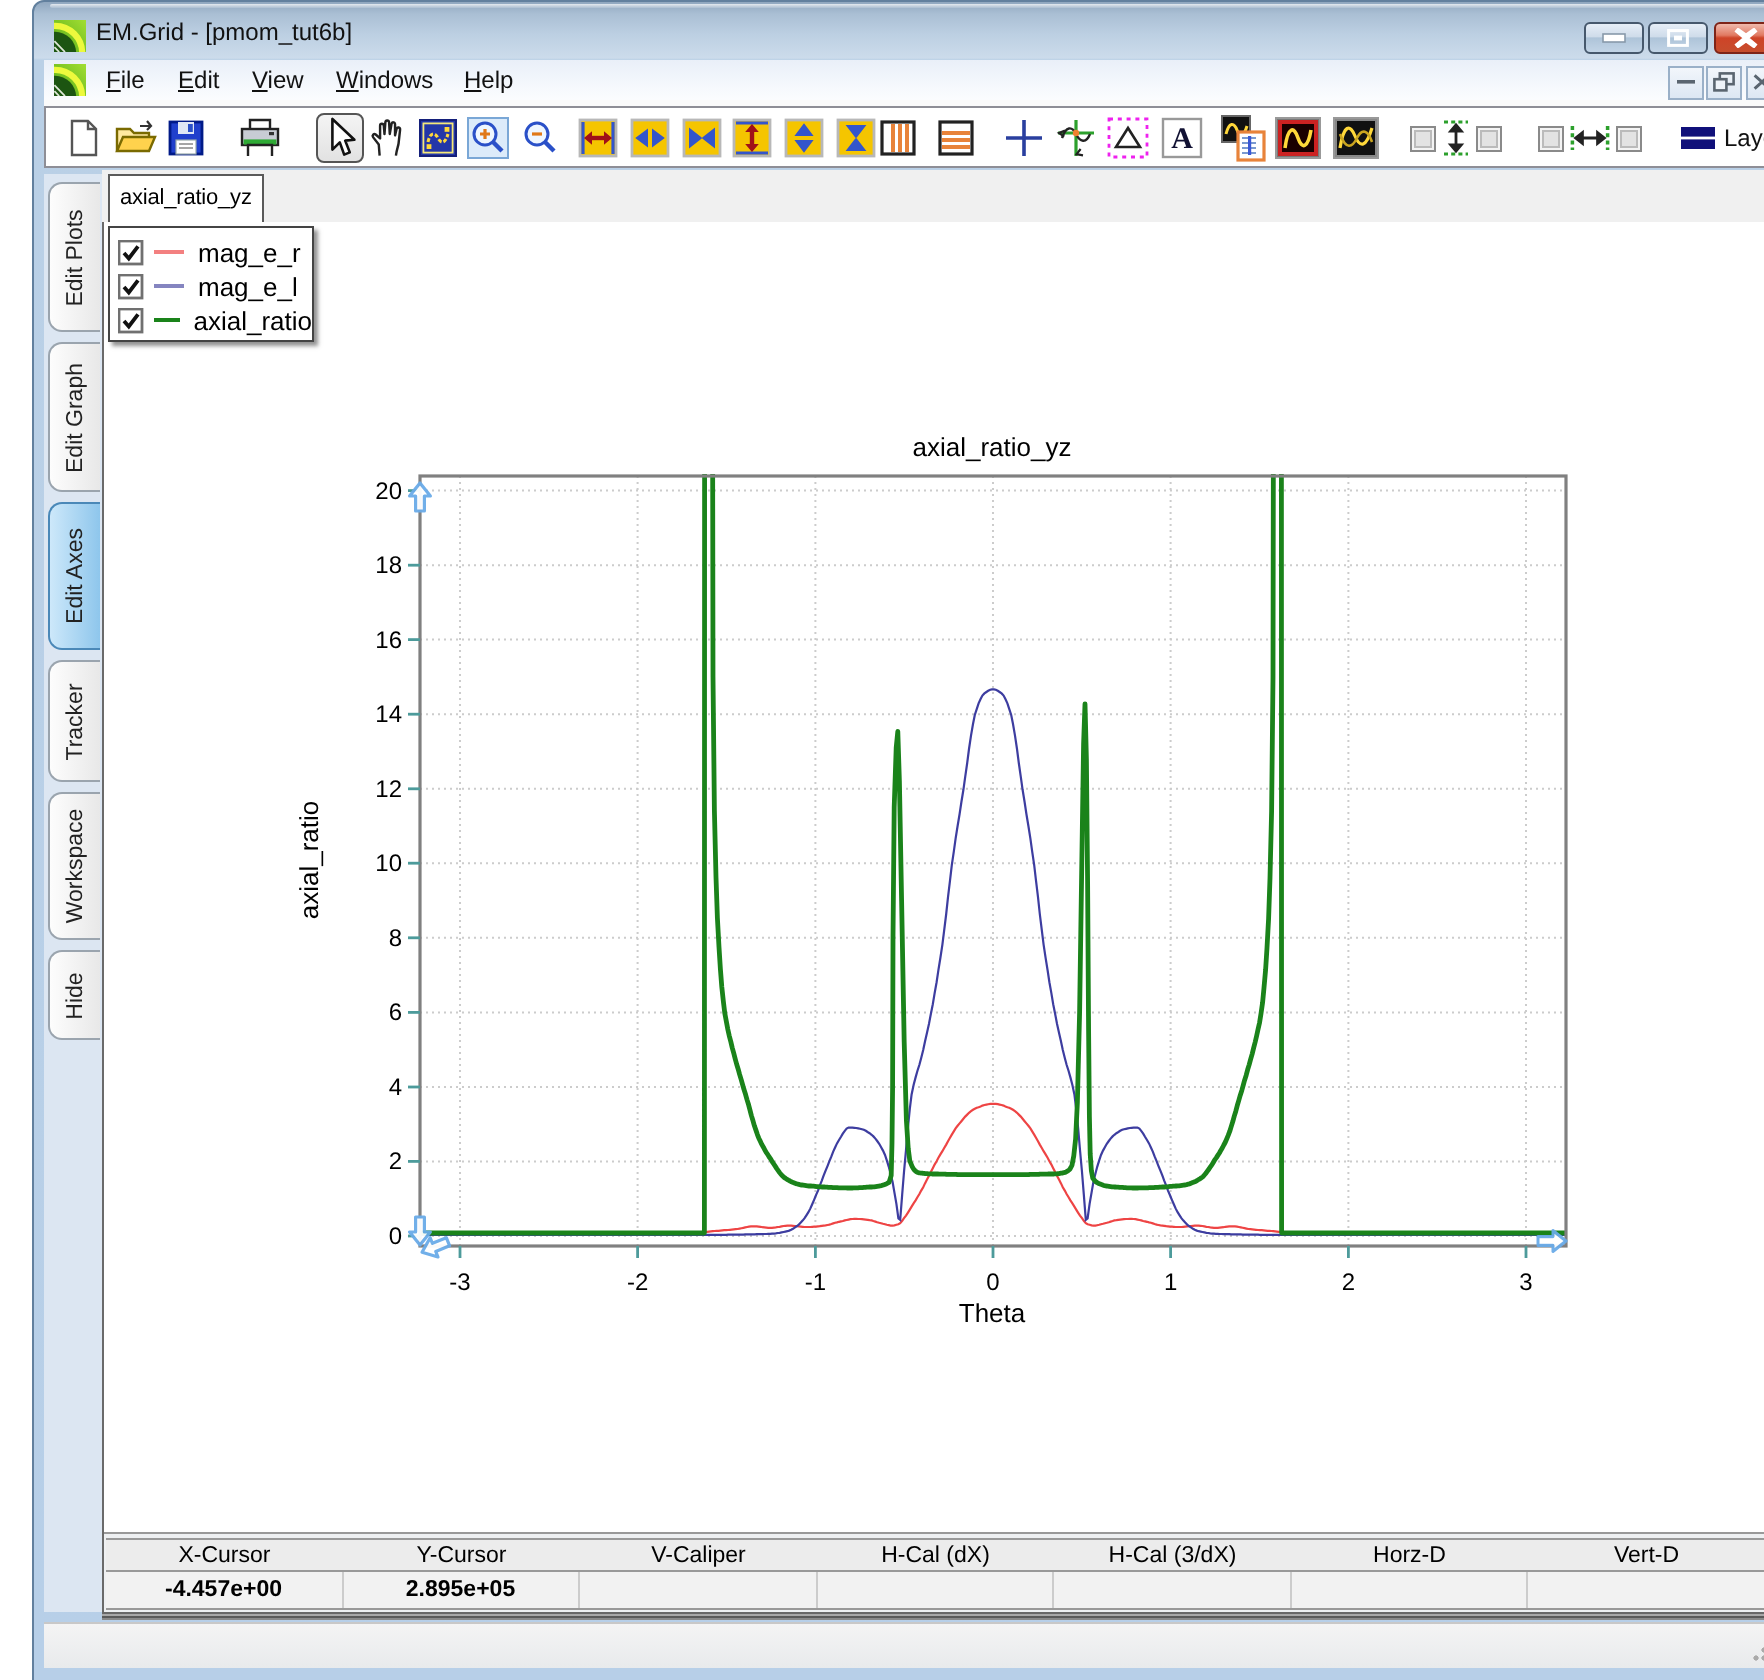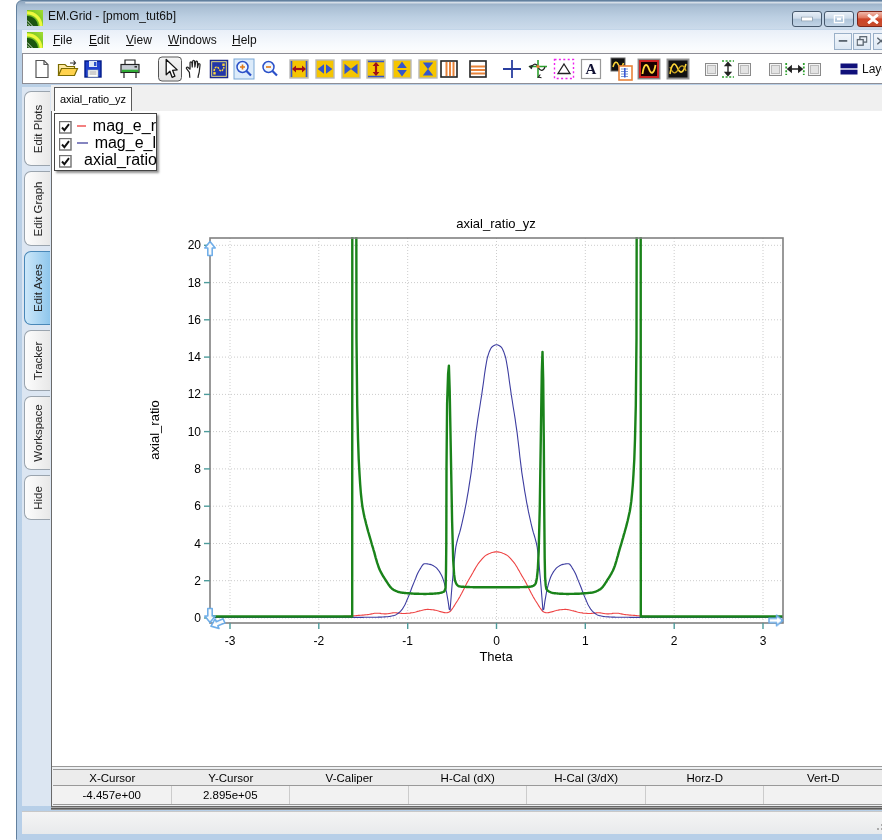--- a/index.html
+++ b/index.html
@@ -34,26 +34,26 @@
 #tabbar { position:absolute; left:34px; top:84px; width:839px; height:26px; background:#f0f0f0; }
 .tab { position:absolute; left:3px; top:2px; width:78px; height:24px; background:#ffffff;
   border:1.5px solid #5a5a5a; border-bottom:none; font-size:11px; padding:5px 0 0 5px; letter-spacing:-0.1px; }
 #canvas { position:absolute; left:34.5px; top:110px; width:838px; height:656px; background:#ffffff; border-right:1px solid #8a8a8a; border-bottom:1px solid #999; }
 #plot { position:absolute; left:-1.5px; top:0; }
 #legend { position:absolute; left:2.5px; top:1.5px; width:103px; height:58px; background:#fff;
   border:1px solid #444; box-shadow:2px 2px 2px rgba(120,120,120,0.8); padding-top:4px; }
 .lrow { display:flex; align-items:center; height:17px; padding-left:4px; }
 .lcb { width:13px; height:13px; }
 .lsw { width:15px; height:2.6px; margin-left:5px; }
-.ltx { font-size:16px; margin-left:7px; color:#000; }
+.ltx { font-size:13px; margin-left:7px; color:#000; }
 #ctable { position:absolute; left:36px; top:768px; width:830px; }
 #ctable .hrow { display:flex; height:17px; background:#ececec; border-top:1px solid #999; border-bottom:1px solid #999; }
 #ctable .vrow { display:flex; height:19px; background:#f2f2f2; border-bottom:1px solid #999; }
 .hc { width:118.5px; text-align:center; font-size:11.5px; padding-top:2px; color:#000; }
-.vc { width:118.5px; text-align:center; font-size:11.5px; padding-top:3px; color:#000; border-right:1px solid #ccc; }
+.vc { width:118.5px; text-align:center; font-size:11.5px; padding-top:3px; color:#000; border-right:1px solid #ccc;font-weight:bold; }
 .vc:last-child { border-right:none; }
 #mdiedge { position:absolute; left:34px; top:805px; width:840px; height:4px; background:linear-gradient(180deg,#686868 0 1px,#a8a8a8 1px 2px,#5a5a5a 2px 3px,#8a8a8a 3px 4px); }
 #statusbar { position:absolute; left:5px; top:810px; width:869px; height:23px;
   background:linear-gradient(180deg,#f4f4f4,#e8eaec); border-top:1px solid #c8c8c8; }
 #grip { position:absolute; right:3px; bottom:3px; width:12px; height:12px;
   background:
    radial-gradient(circle at 10px 2px,#aaa 1.2px,transparent 1.4px),
    radial-gradient(circle at 10px 6px,#aaa 1.2px,transparent 1.4px),
    radial-gradient(circle at 6px 6px,#aaa 1.2px,transparent 1.4px),
    radial-gradient(circle at 10px 10px,#aaa 1.2px,transparent 1.4px),

